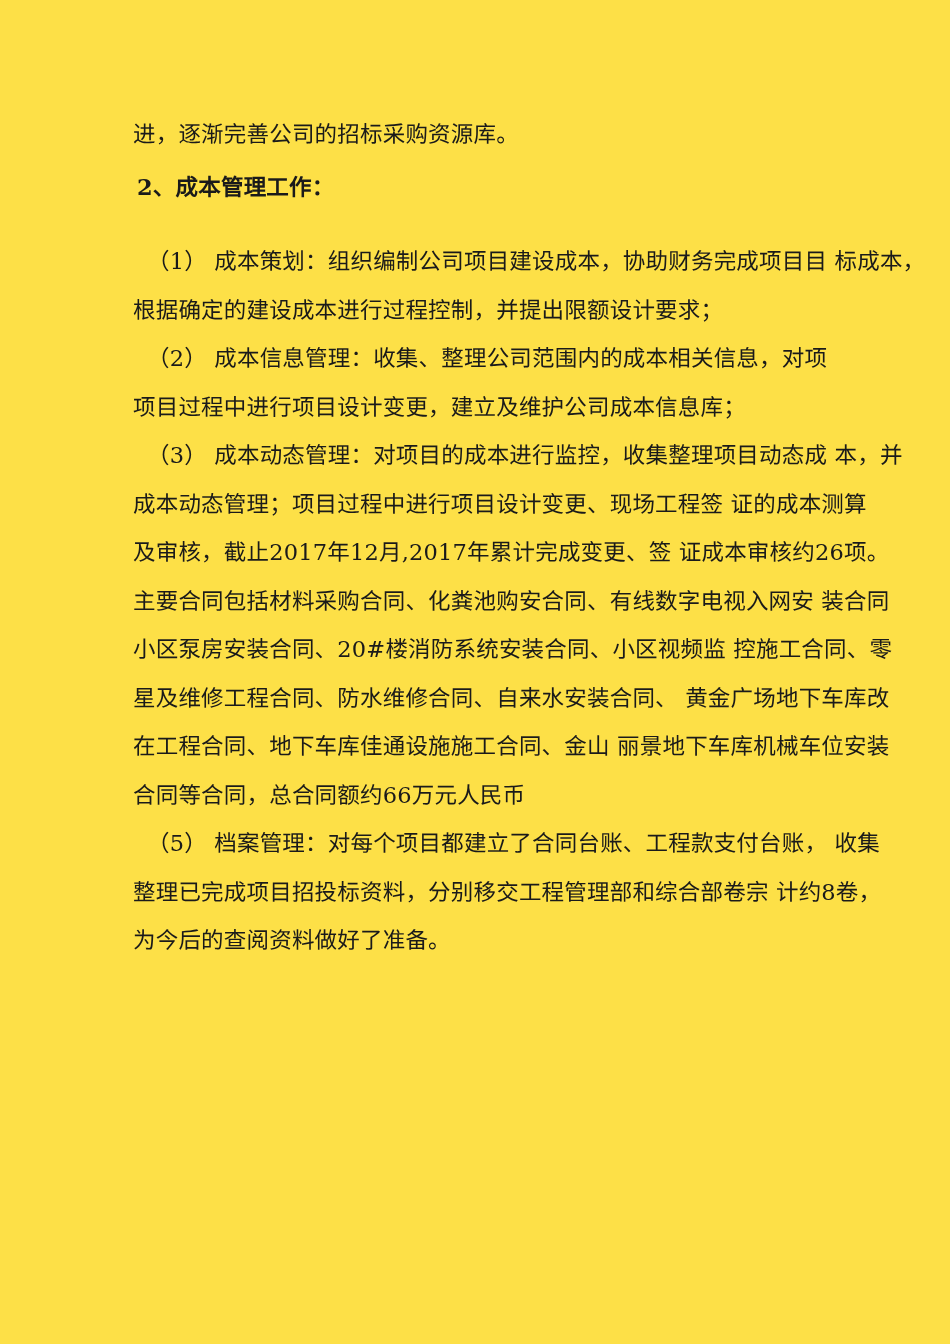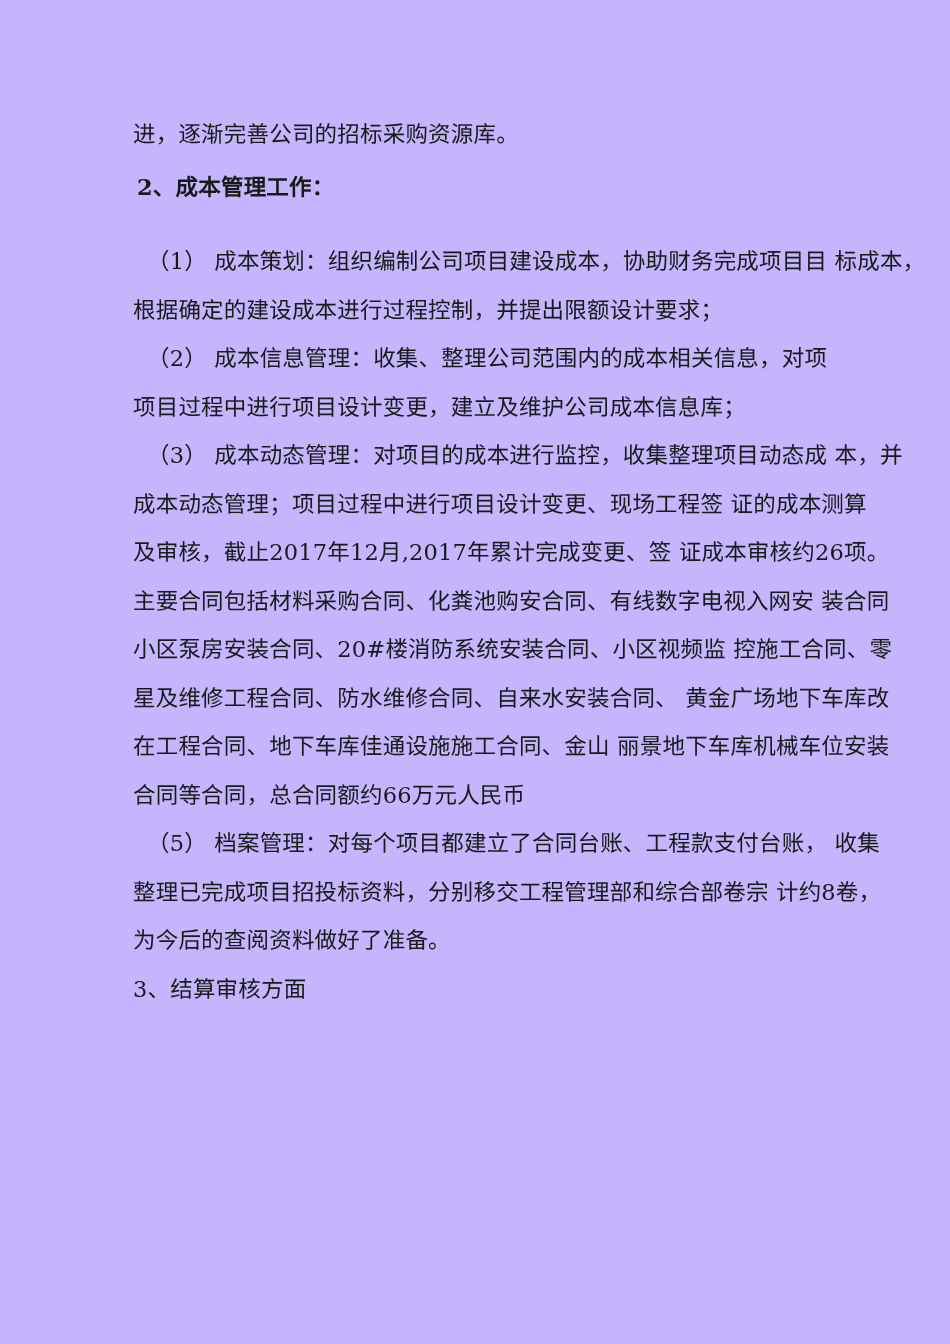--- a/index.html
+++ b/index.html
@@ -13,21 +13,21 @@
     height: 1344px;
     font-family: "DejaVu Serif", "Liberation Serif", serif;
     color: #1a1a1a;
     -webkit-font-smoothing: antialiased;
   }
   .page {
     position: relative;
     width: 950px;
     height: 1344px;
     box-sizing: border-box;
-    background: #c4b5fd;
+    background: #fde047;
     overflow: hidden;
   }
   .doc-body {
     position: absolute;
     left: 133px;
     top: 110px;
     width: 712px;
   }
   
   .line {
@@ -94,18 +94,15 @@
       <span class="line">合同等合同，总合同额约66万元人民币</span>
     </div>
 
     <div>
       <span class="line indent">（5） 档案管理：对每个项目都建立了合同台账、工程款支付台账， 收集</span>
       <span class="line">整理已完成项目招投标资料，分别移交工程管理部和综合部卷宗 计约8卷，</span>
       <span class="line">为今后的查阅资料做好了准备。</span>
     </div>
 
 
-    <div>
-      <span class="line">3、结算审核方面</span>
-    </div>
 
   </div>
 </div>
 
 </body></html>

